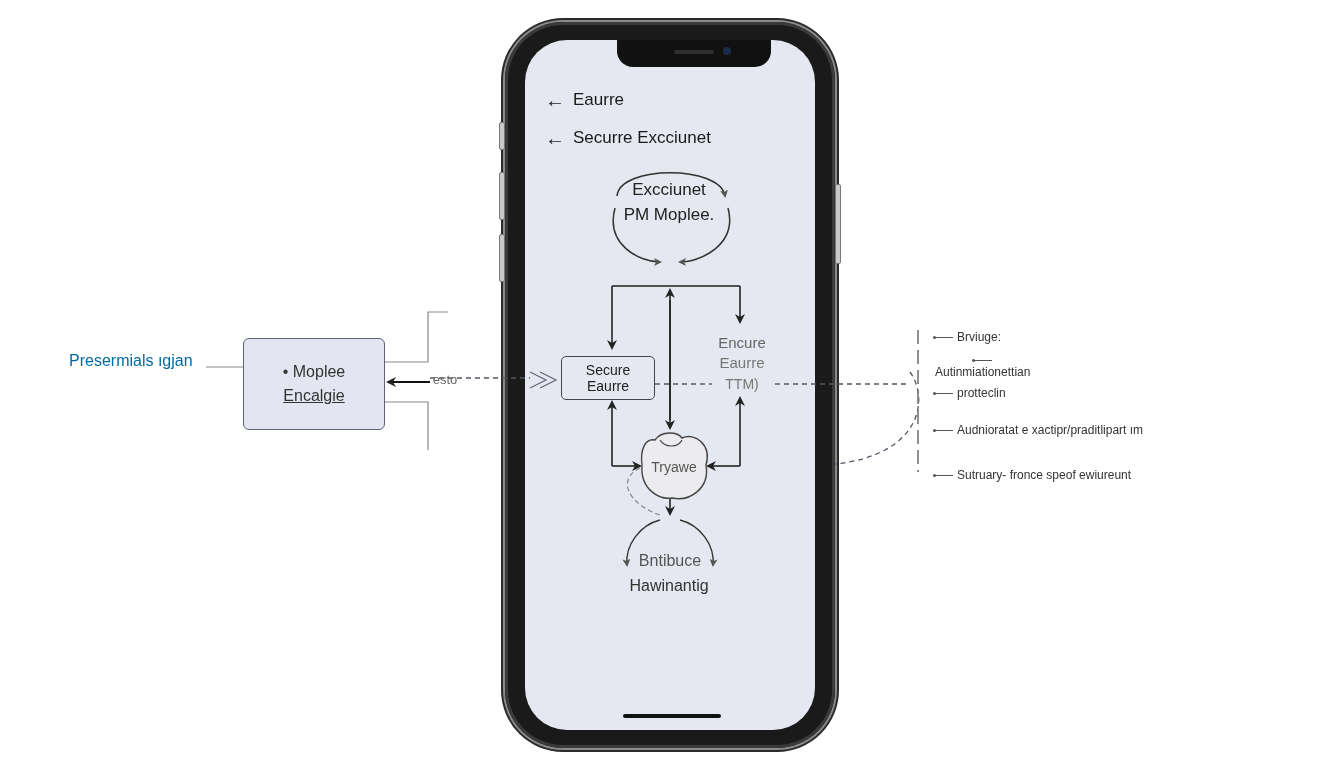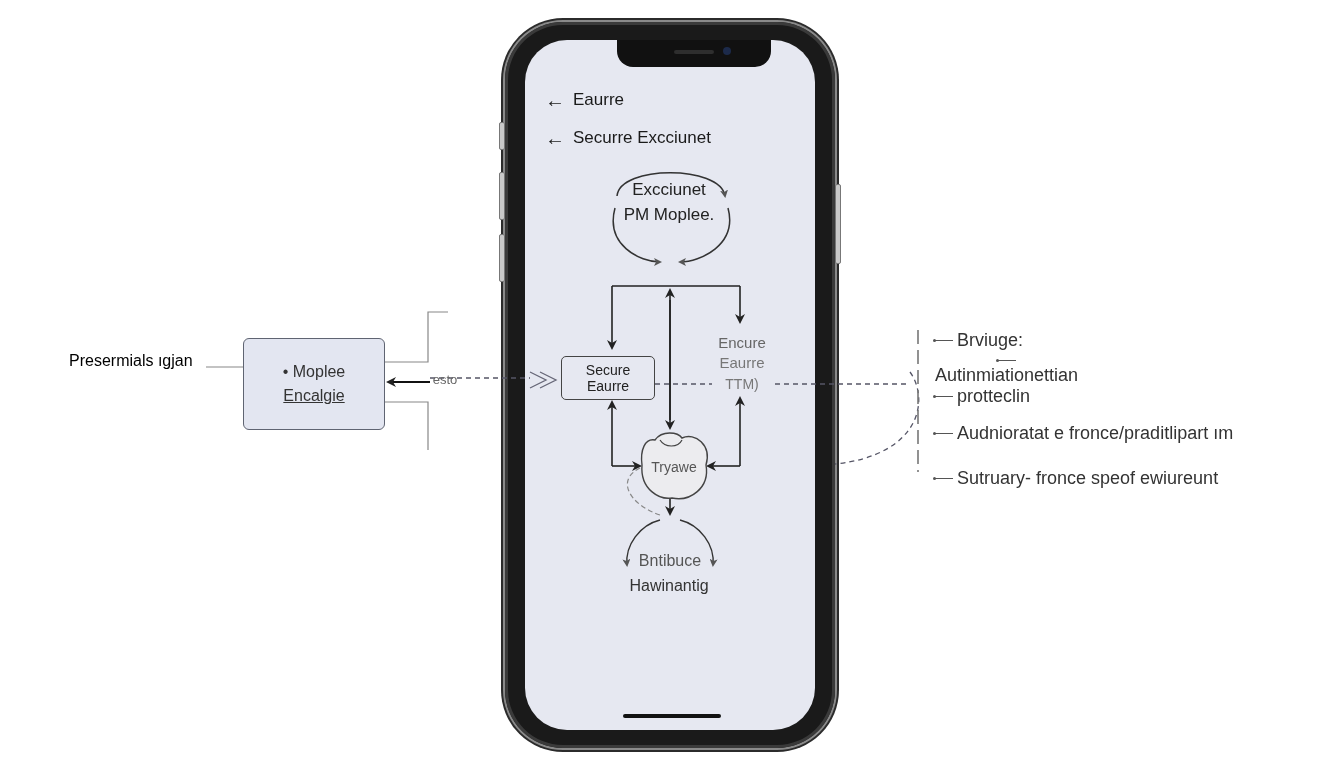--- a/index.html
+++ b/index.html
@@ -64,21 +64,21 @@
     background:#e6e8f1; border:1.5px solid #444; border-radius:5px;
     display:flex; flex-direction:column; align-items:center; justify-content:center;
     font-size:14px; color:#222; line-height:16px;
   }
 
   .legend {
     position:absolute; left:917px; top:328px;
   }
   .legend-item {
     position:absolute; left:18px; display:flex; align-items:center; gap:4px;
-    font-size:18px; color:#333; white-space:nowrap;
+    font-size:12px; color:#333; white-space:nowrap;
   }
   .legend-item .dash { display:inline-block; width:18px; height:1px; background:#555; position:relative; }
   .legend-item .dash::before { content:""; position:absolute; left:-2px; top:-1px; width:3px; height:3px; border-radius:50%; background:#555; }
 </style>
 </head>
 <body>
 
 <div class="phone">
   <div class="side-btn" style="left:-6px; top:100px; height:26px;"></div>
   <div class="side-btn" style="left:-6px; top:150px; height:46px;"></div>
@@ -169,21 +169,21 @@
   <text x="670" y="566" text-anchor="middle" font-size="16" fill="#555">Bntibuce</text>
   <text x="669" y="591" text-anchor="middle" font-size="16" fill="#333">Hawinantig</text>
   <text x="445" y="384" text-anchor="middle" font-size="13" fill="#666">esto</text>
 </svg>
 
 <div class="inner-box">
   <span>Secure</span>
   <span>Eaurre</span>
 </div>
 
-<div class="label" style="left:69px; top:352px; font-size:16px; color:#000000;">Presermials ıgjan</div>
+<div class="label" style="left:69px; top:352px; font-size:16px; color:#0369a1;">Presermials ıgjan</div>
 <div class="left-box">
   <div>
     <span>•</span>
     <span>Moplee</span>
   </div>
   <span style="margin-top:6px;text-decoration:underline;">Encalgie</span>
 </div>
 
 <div class="legend">
   <div class="legend-item" style="top:2px;">
@@ -193,19 +193,19 @@
   <div class="legend-item" style="top:32px;flex-direction:column;">
       <span class="dash"></span>
       <span>Autinmiationettian</span>
     </div>
   <div class="legend-item" style="top:58px;">
       <span class="dash"></span>
       <span>protteclin</span>
     </div>
   <div class="legend-item" style="top:95px;">
       <span class="dash"></span>
-      <span>Audnioratat e fronce/praditlipart ım</span>
+      <span>Audnioratat e xactipr/praditlipart ım</span>
     </div>
   <div class="legend-item" style="top:140px;">
       <span class="dash"></span>
       <span>Sutruary- fronce speof ewiureunt</span>
     </div>
 </div>
 
 </body></html>

